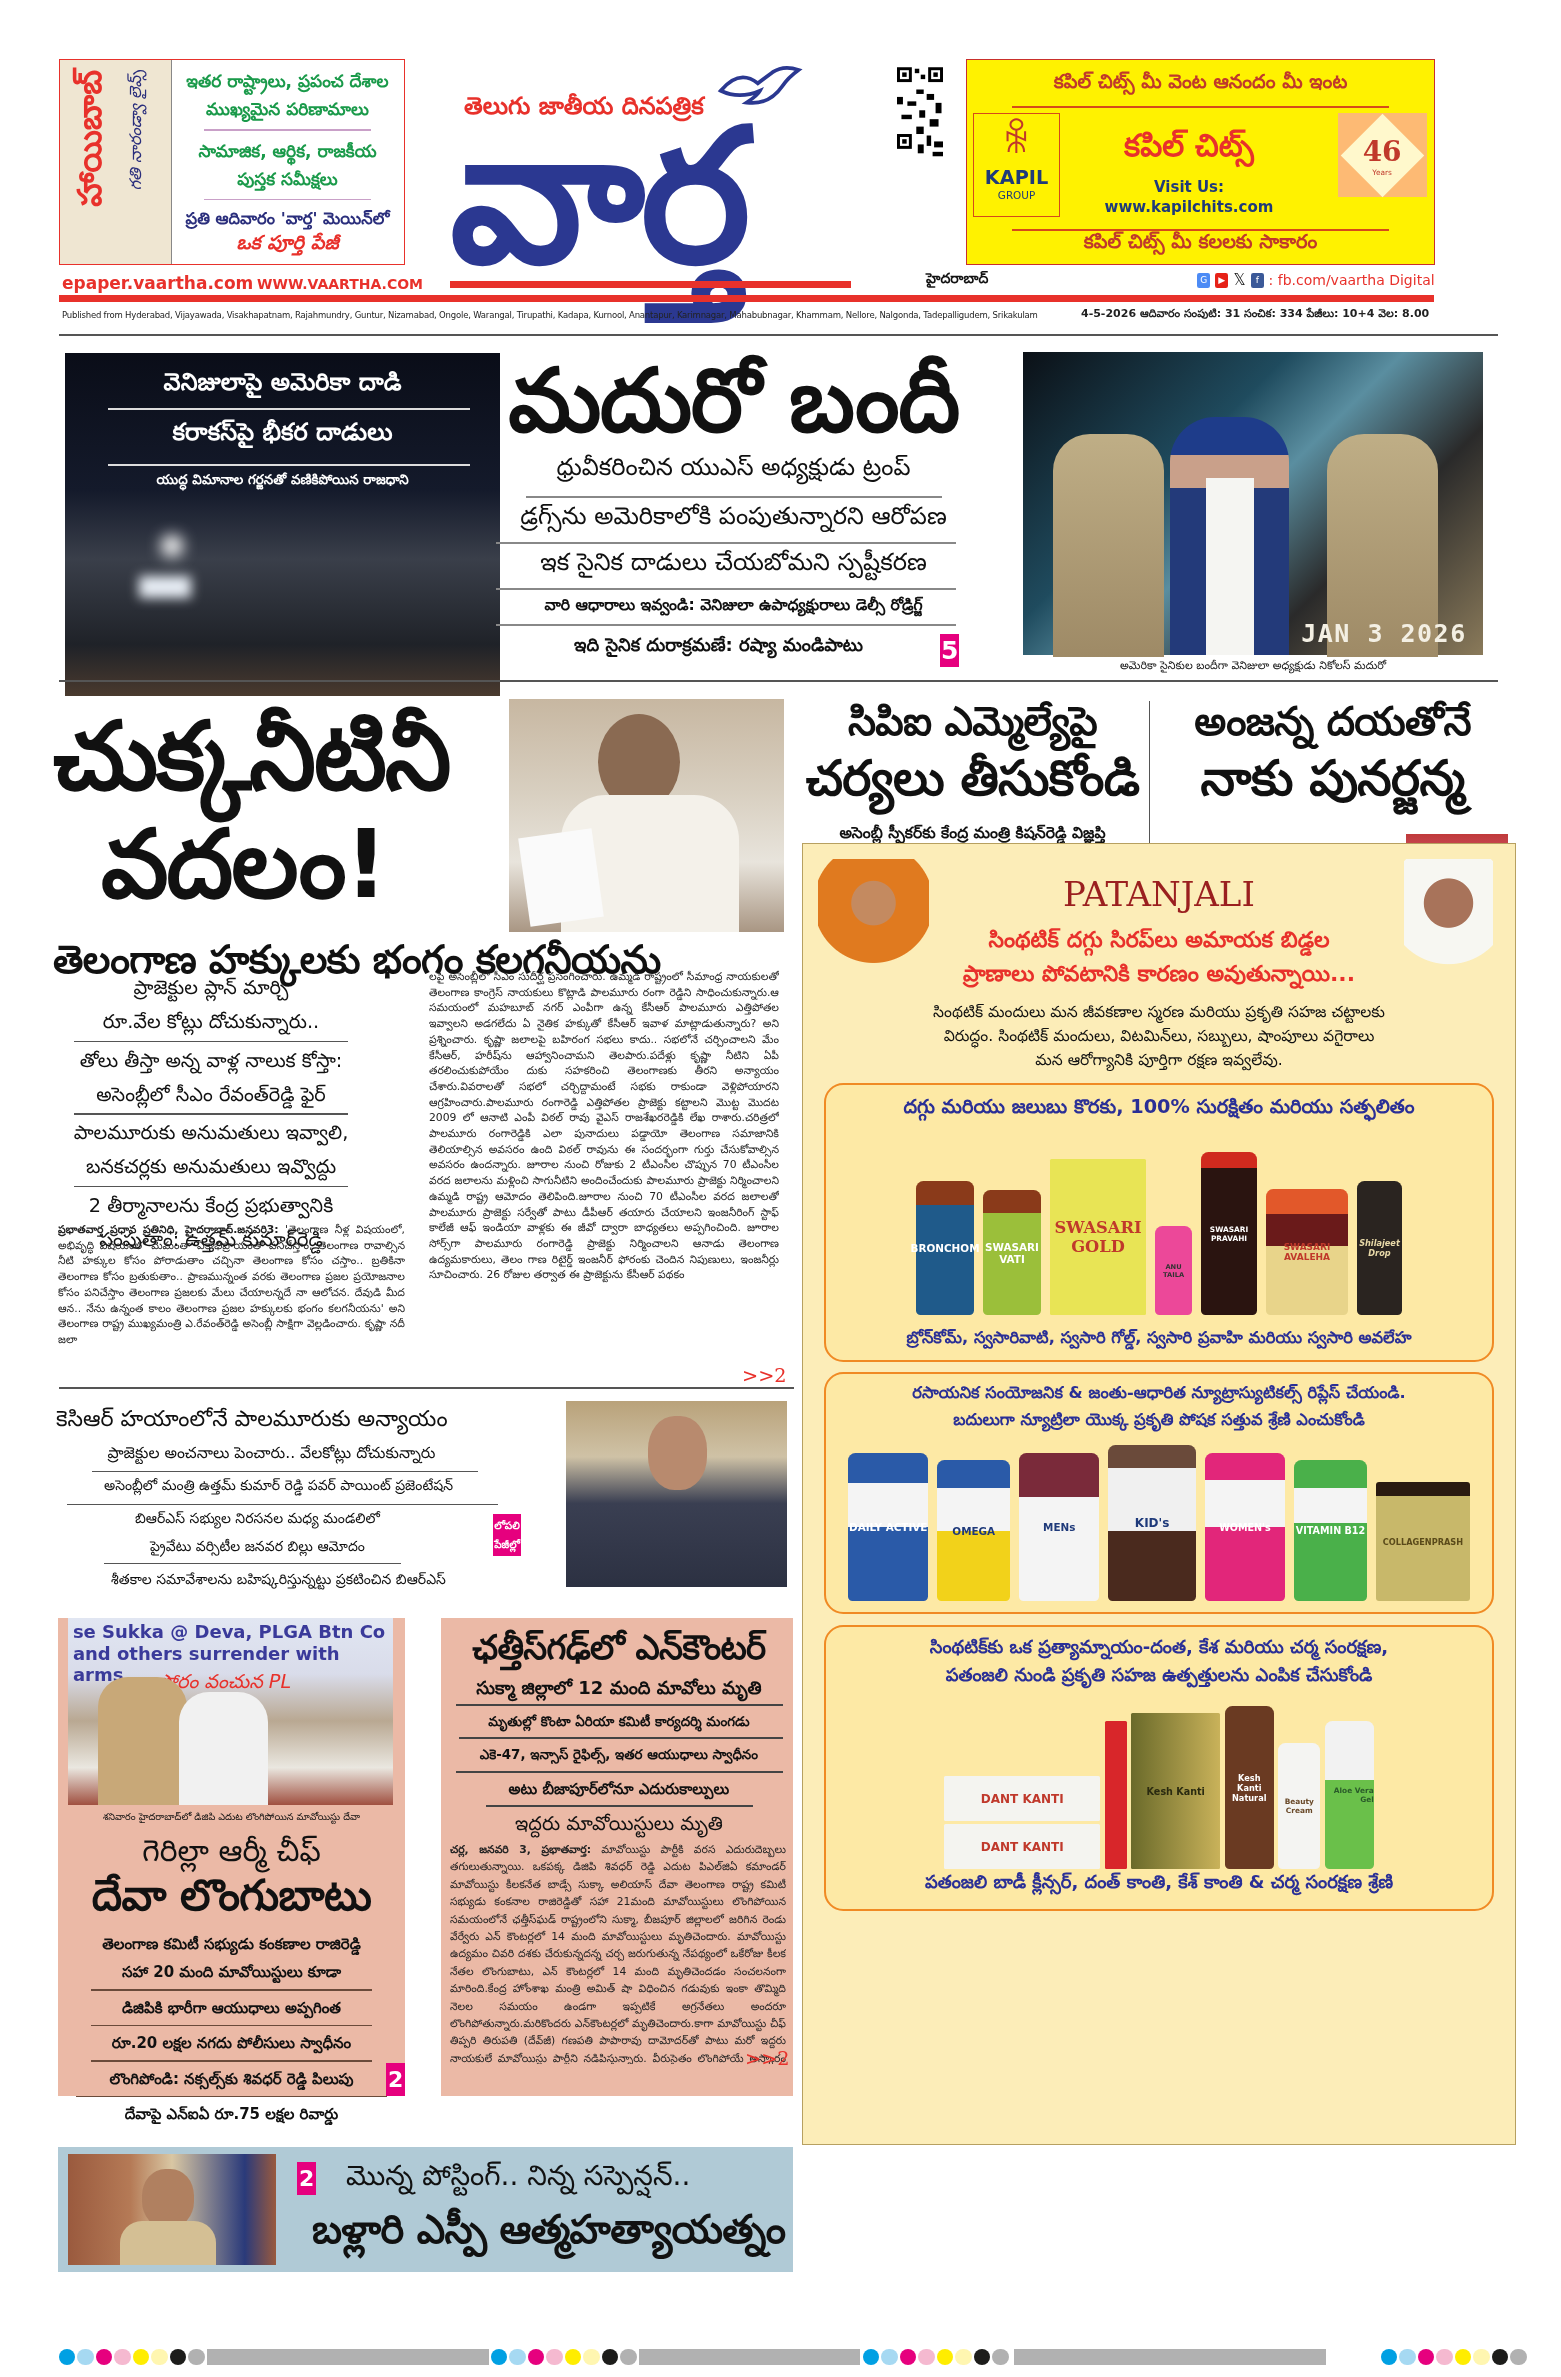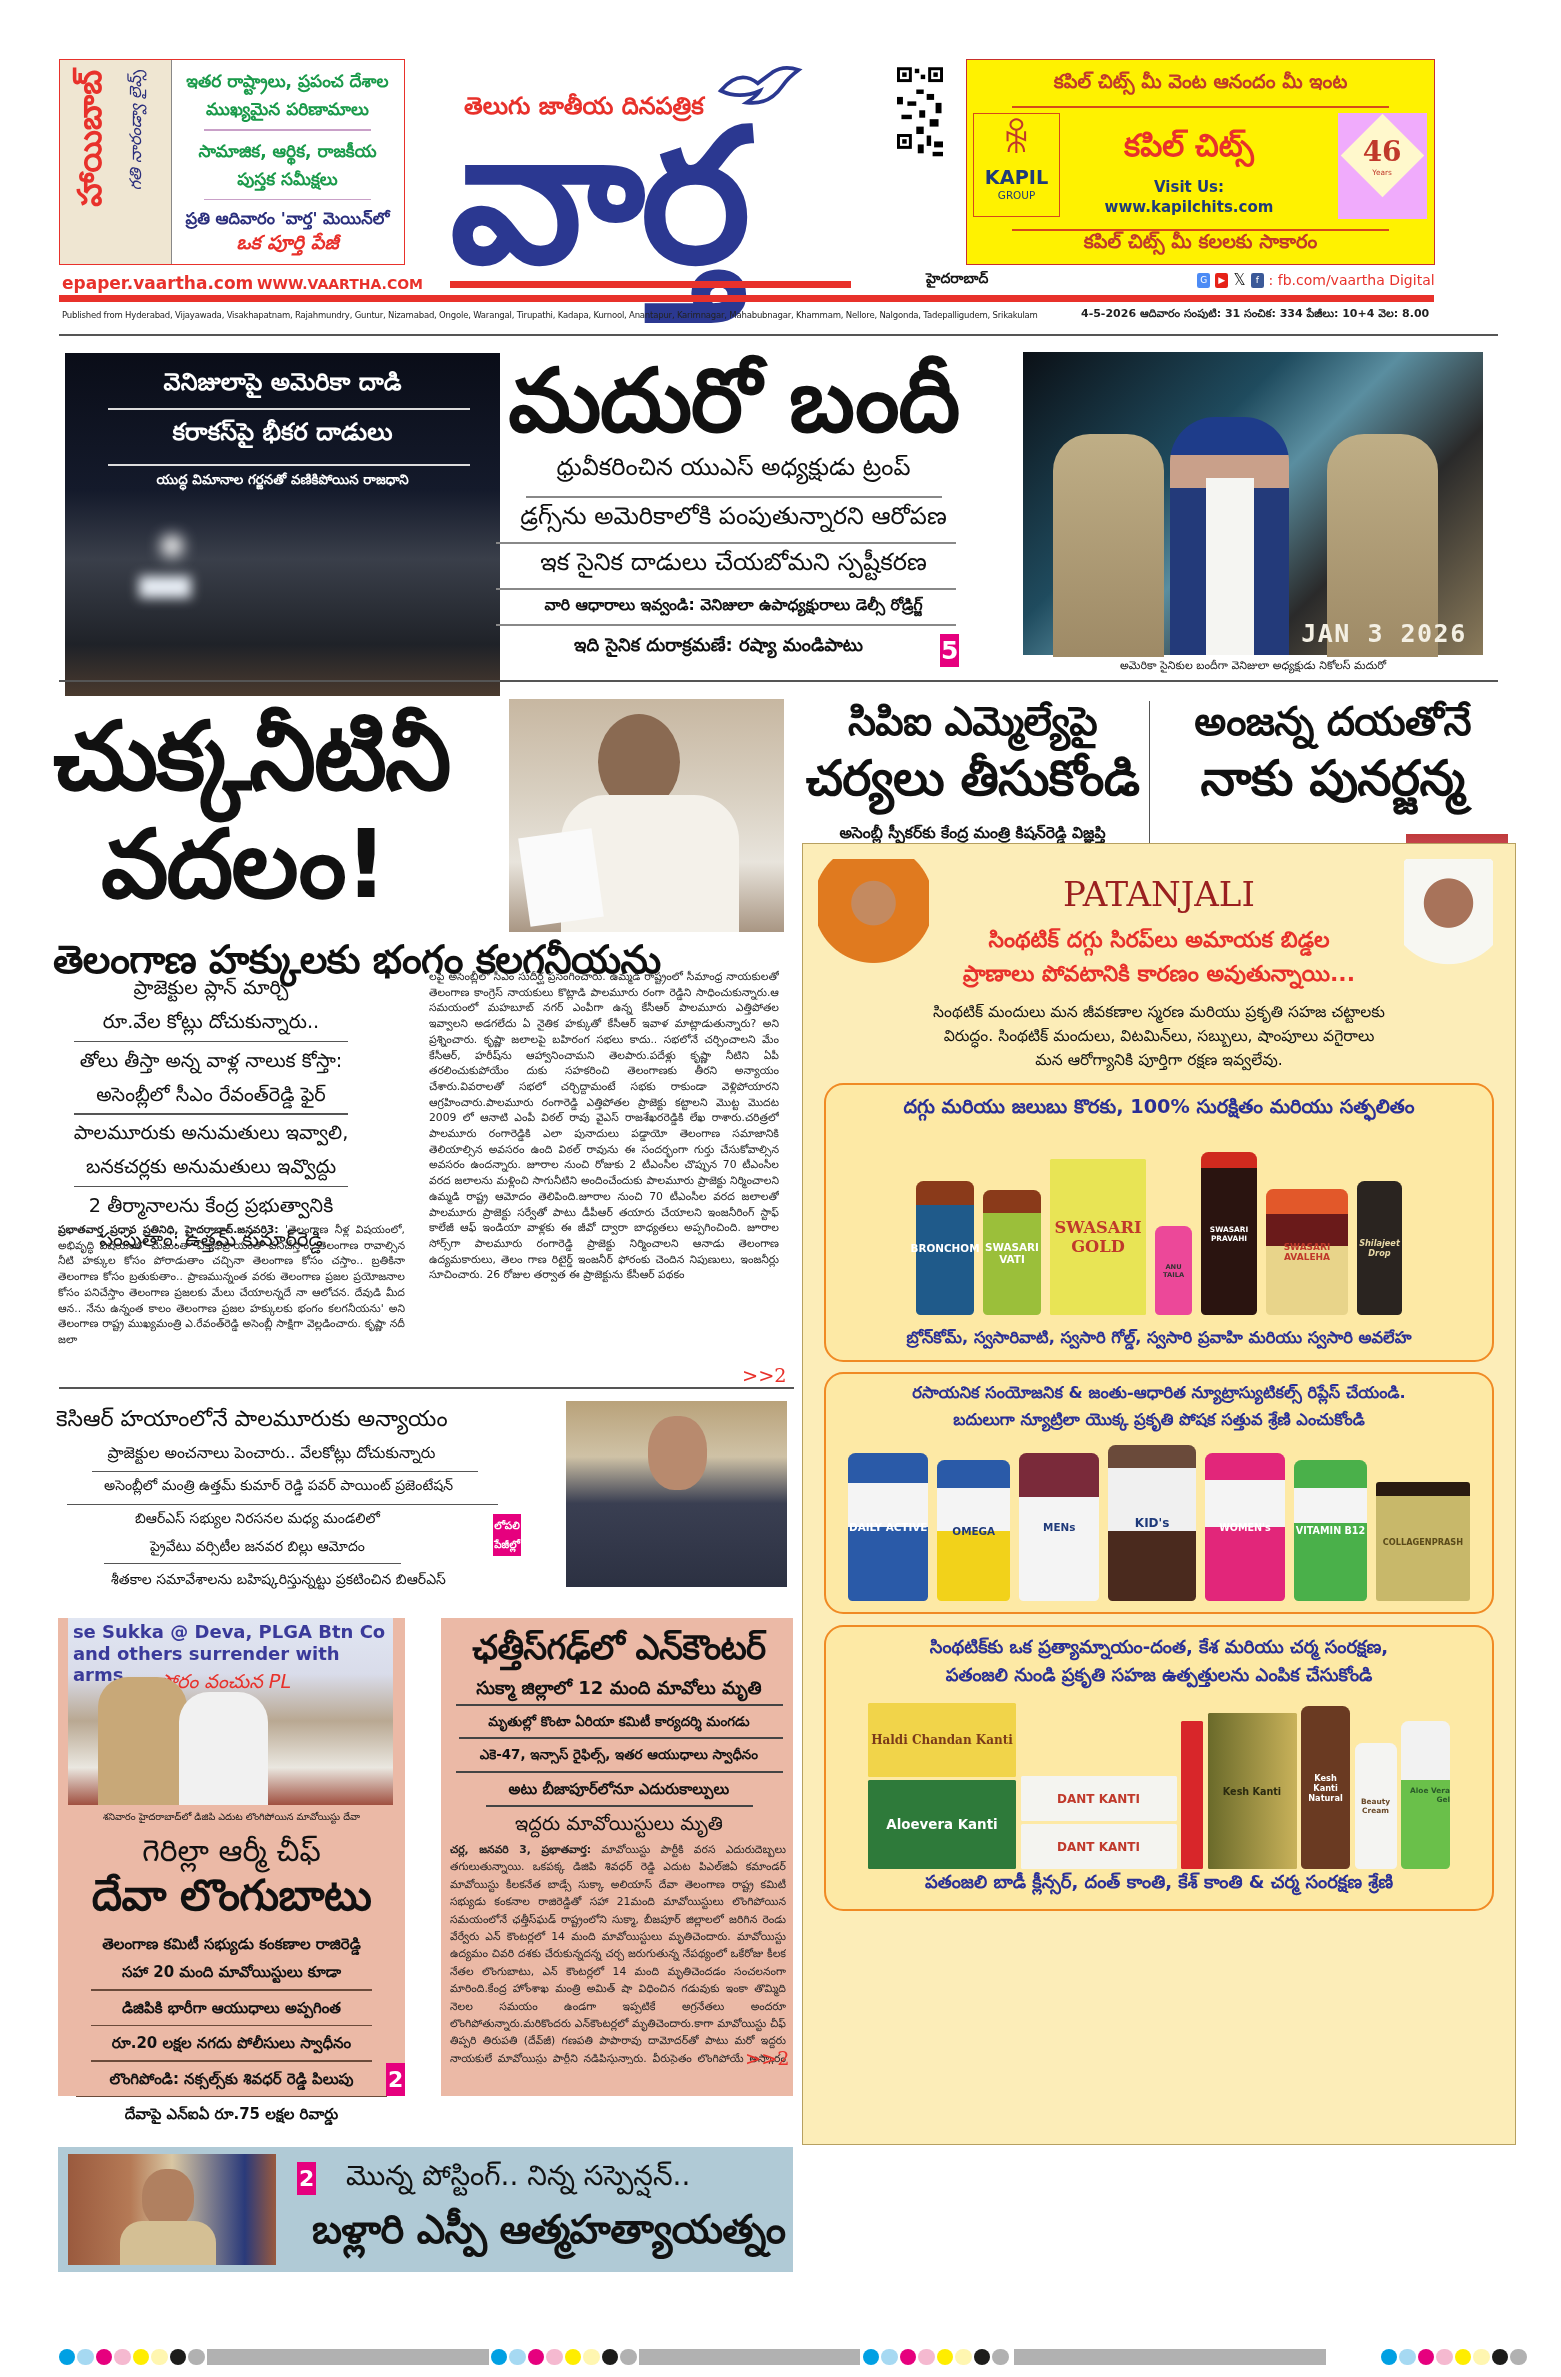--- a/index.html
+++ b/index.html
@@ -27,21 +27,21 @@
   .kapil .t1{position:absolute;left:0;right:0;top:10.4px;text-align:center;color:#c0392b;font-weight:bold;font-size:19.3px;}
   .kapil .t2{position:absolute;left:0;right:0;bottom:7.4px;text-align:center;color:#c0392b;font-weight:bold;font-size:19.3px;}
   .kapil .sep{position:absolute;height:1.5px;background:#d64a1a;left:45px;right:45px;}
   .kapil-logo{position:absolute;left:6px;top:53px;width:85px;height:102px;border:0.7px solid #d64a1a;text-align:center;}
   .kapil-logo .fig{color:#c0392b;font-size:39px;line-height:52px;}
   .kapil-logo .n{color:#1f3a7a;font-weight:900;font-size:19.3px;}
   .kapil-logo .g{color:#1f3a7a;font-size:10.4px;}
   .kapil-mid{position:absolute;left:96px;top:67px;width:252px;text-align:center;}
   .kapil-mid .big{color:#e8312b;font-weight:bold;font-size:31px;text-align:center;}
   .kapil-mid .v{color:#1f3a7a;font-weight:bold;font-size:15px;margin-top:7.4px;}
-  .kapil-46{position:absolute;right:7.4px;top:53px;width:89px;height:106px;background:#f0abfc;}
+  .kapil-46{position:absolute;right:7.4px;top:53px;width:89px;height:84px;background:#fdba74;}
   .kapil-46 .dia{position:absolute;left:15px;top:13.4px;width:59px;height:59px;background:#fff8cc;transform:rotate(45deg);}
   .kapil-46 .num{position:absolute;left:0;right:0;top:22px;text-align:center;color:#c0392b;font-weight:bold;font-size:28px;font-family:"DejaVu Serif",serif;}
   .kapil-46 .yr{position:absolute;left:0;right:0;top:55px;text-align:center;color:#c0392b;font-size:7.4px;}
   .redbar{left:59px;top:295px;width:1375px;height:7.4px;background:#e8312b;}
   .published{left:62px;top:310px;font-size:8.5px;color:#222;letter-spacing:-0.2px;}
   .issue{left:1081px;top:307px;font-size:11px;font-weight:bold;color:#222;}
   .social{left:1197px;top:272px;font-size:14px;color:#e8312b;display:flex;align-items:center;gap:4.5px;}
   .soc-i{display:inline-block;width:13.4px;height:15px;border-radius:2.2px;color:#fff;font-size:9px;text-align:center;line-height:15px;}
   
   .lead-photo{left:65px;top:353px;width:435px;height:343px;background:linear-gradient(180deg,#0a0d18 0%,#141a2b 40%,#3a3f4a 60%,#1f2228 85%,#4a3a2e 100%);}
@@ -379,24 +379,20 @@
       <div class="prod" style="width:74px;height:141px;background:linear-gradient(180deg,#4ab04a 0 20%,#f4f4f4 20% 45%,#4ab04a 45%);font-size:9.6px;">VITAMIN B12</div>
       <div class="prod" style="width:96px;height:119px;background:linear-gradient(180deg,#2a1a10 0 12%,#c8b86a 12%);color:#5a4a1a;font-size:8.2px;border-radius:3px;">COLLAGENPRASH</div>
     </div>
   </div>
 
   <div class="pj-panel" style="top:781px;height:282px;">
     <div class="h" style="margin-top:6px;font-size:18px;line-height:28px;">సింథటిక్‌కు ఒక ప్రత్యామ్నాయం-దంత, కేశ మరియు చర్మ సంరక్షణ,</div>
     <div class="h" style="font-size:18px;line-height:28px;">పతంజలి నుండి ప్రకృతి సహజ ఉత్పత్తులను ఎంపిక చేసుకోండి</div>
     <div class="prod-row" style="top:71px;height:171px;gap:4.5px;">
       <div style="display:flex;flex-direction:column;gap:3px;">
-        <div class="prod" style="width:148px;height:74px;background:#f1d44a;color:#7a3a1a;font-size:12px;border-radius:1.5px;font-family:'DejaVu Serif',serif;">Haldi Chandan Kanti</div>
-        <div class="prod" style="width:148px;height:89px;background:#2e7a3a;font-size:13.4px;border-radius:1.5px;">Aloevera Kanti</div>
-      </div>
-      <div style="display:flex;flex-direction:column;gap:3px;">
         <div class="prod" style="width:156px;height:45px;background:#f4f4f0;color:#c0392b;font-size:12px;border-radius:1.5px;">DANT KANTI</div>
         <div class="prod" style="width:156px;height:45px;background:#f4f4f0;color:#c0392b;font-size:12px;border-radius:1.5px;">DANT KANTI</div>
       </div>
       <div class="prod" style="width:22px;height:148px;background:#d8262a;border-radius:1.5px;"></div>
       <div class="prod" style="width:89px;height:156px;background:linear-gradient(90deg,#6a6a2a,#c9b25a);color:#2a2a10;font-size:9.6px;border-radius:1.5px;">Kesh Kanti</div>
       <div class="prod" style="width:49px;height:163px;background:#6a3a22;font-size:8.2px;">Kesh Kanti Natural</div>
       <div class="prod" style="width:42px;height:126px;background:#f4f4f2;color:#6a4a2a;font-size:7.4px;">Beauty Cream</div>
       <div class="prod" style="width:49px;height:148px;background:linear-gradient(180deg,#f2f2f2 0 40%,#6ac04a 40%);color:#2a5a2a;font-size:7.4px;text-align:right;">Aloe Vera Gel</div>
     </div>
     <div class="h" style="position:absolute;left:0;right:0;bottom:12px;font-size:18px;">పతంజలి బాడీ క్లీన్సర్, దంత్ కాంతి, కేశ్ కాంతి &amp; చర్మ సంరక్షణ శ్రేణి</div>

